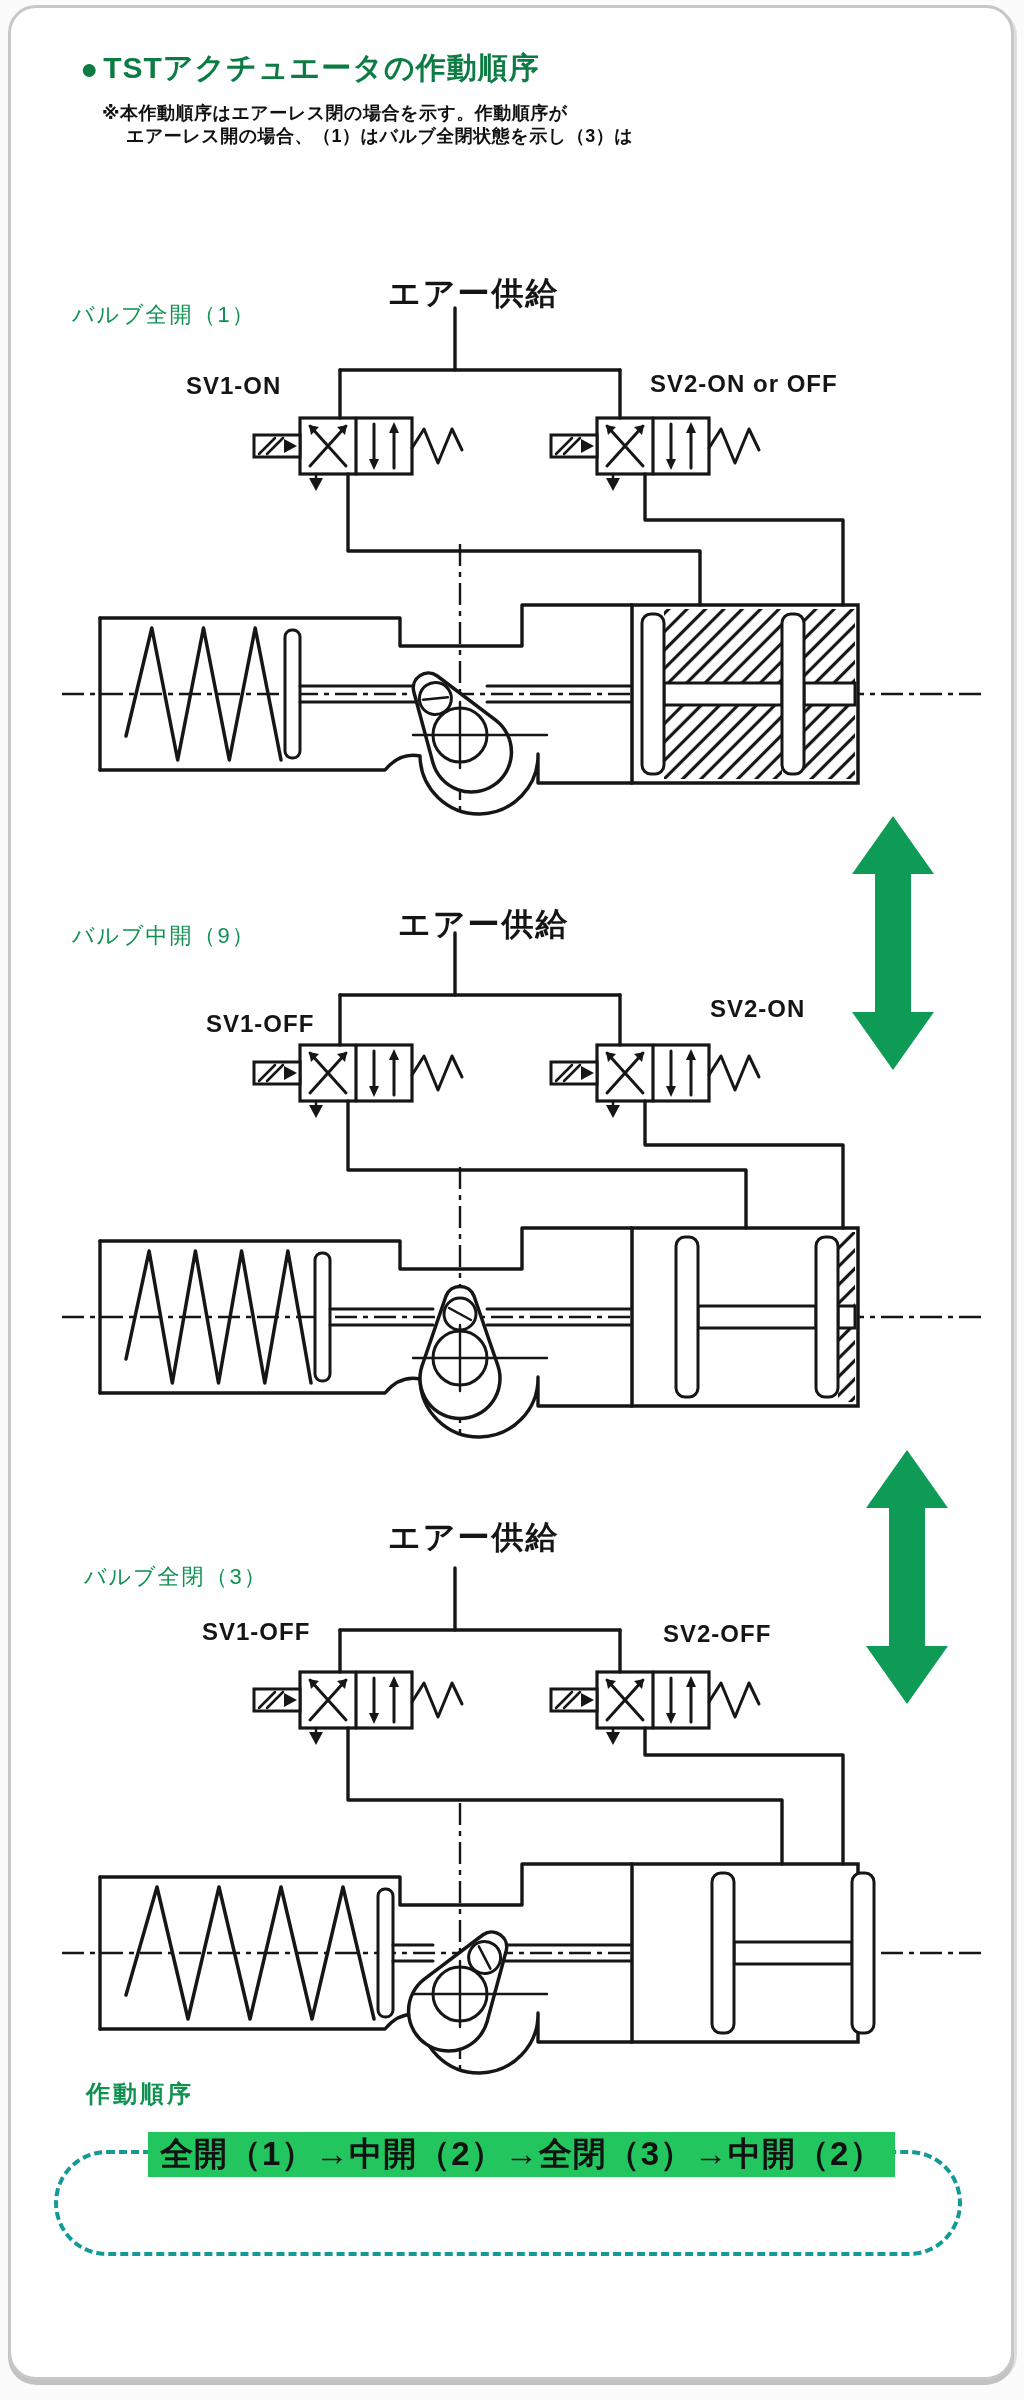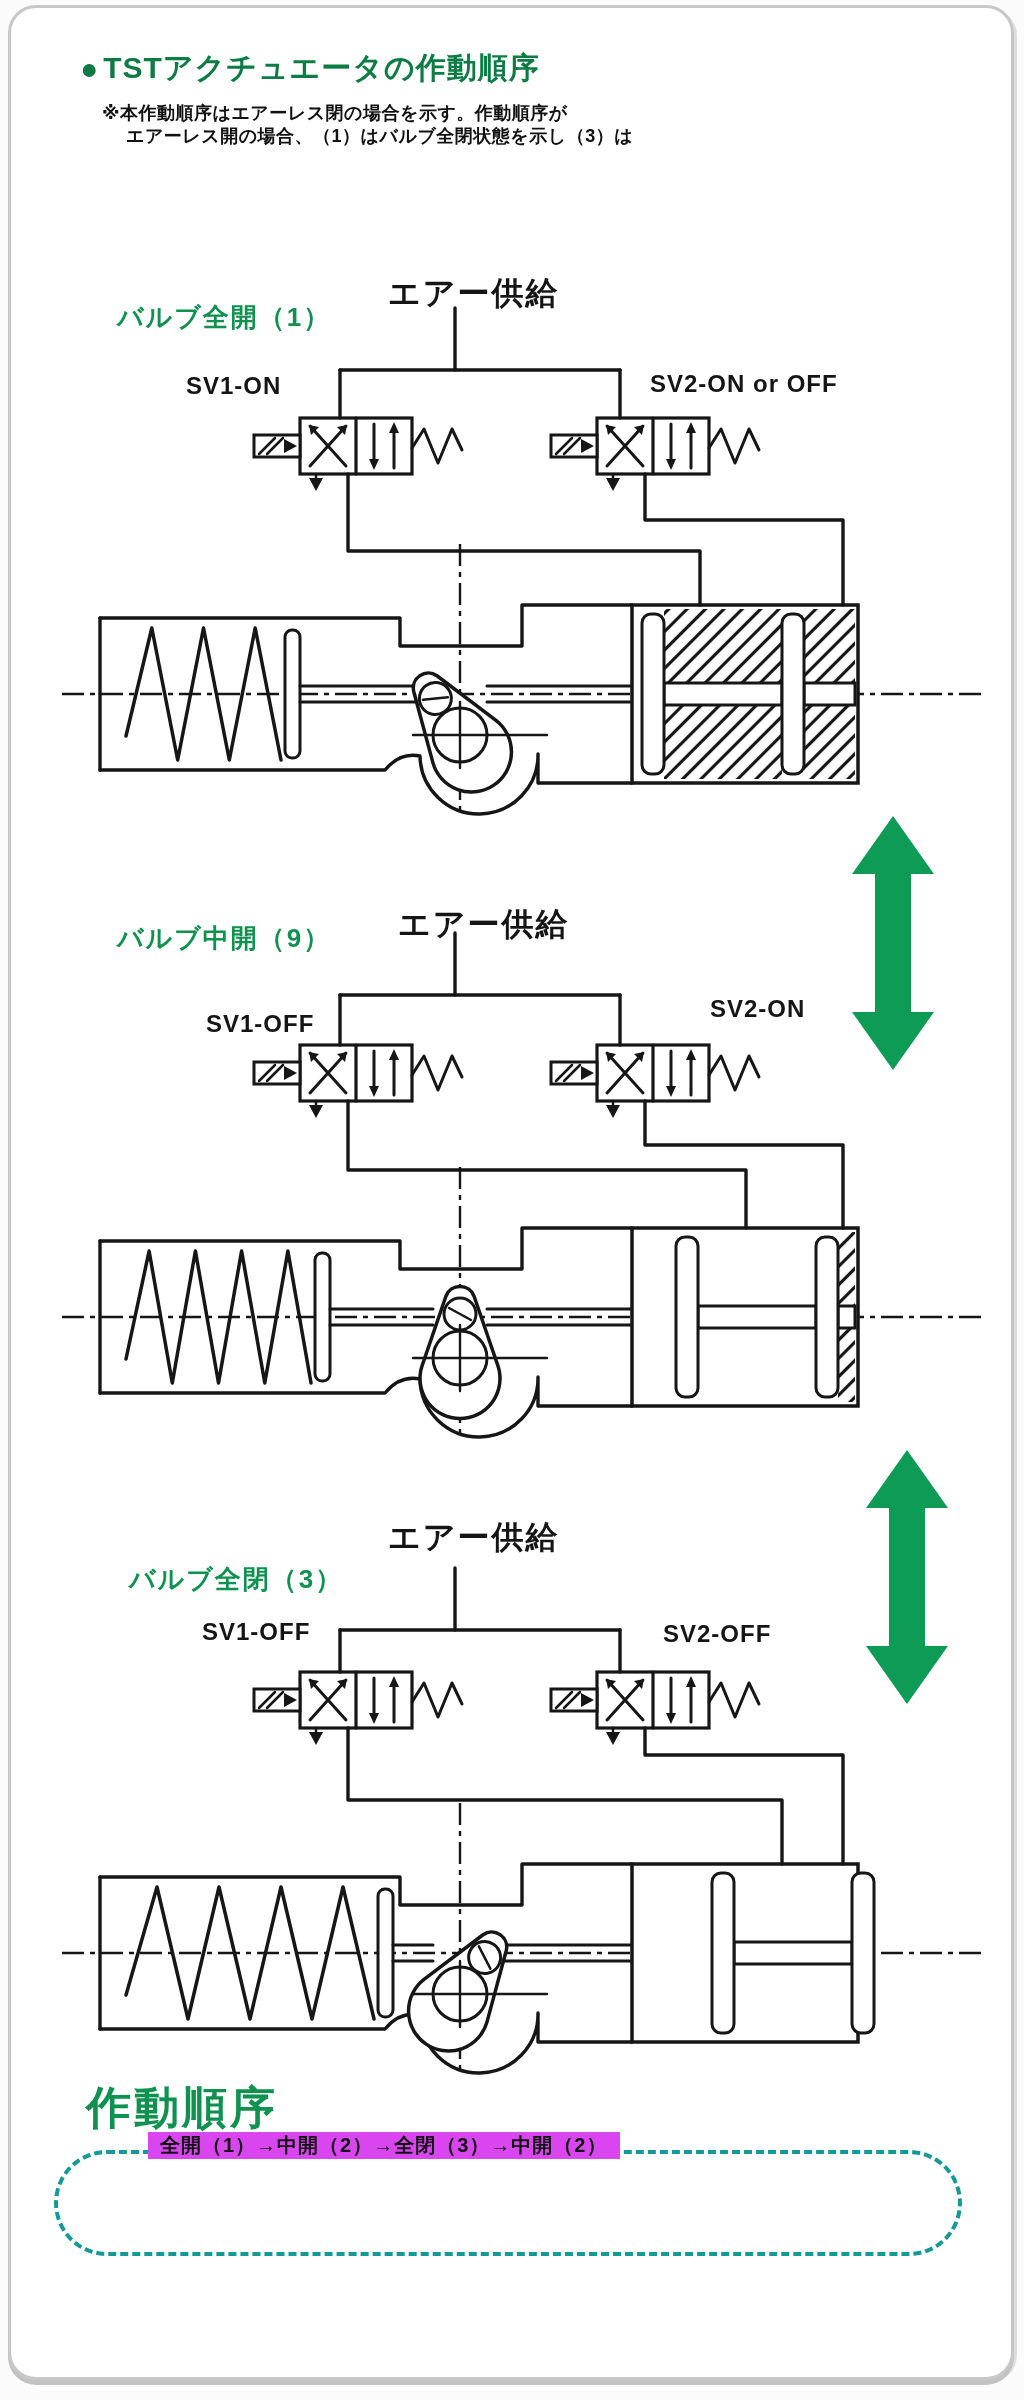--- a/index.html
+++ b/index.html
@@ -13,26 +13,26 @@
   body{font-family:"Liberation Sans","DejaVu Sans",sans-serif;background:#fff;}
   .page{position:relative;width:1024px;height:2400px;background:#fbfbfb;overflow:hidden;}
   .frame{position:absolute;left:8px;top:5px;right:10px;bottom:20px;background:#fff;
          border:3px solid #c7c7c7;border-radius:28px;box-shadow:0 5px 0 0 #c2c2c2, 3px 3px 0 0 #dedede;}
   .abs{position:absolute;}
   .hdr{left:80px;top:48px;display:flex;align-items:center;gap:5px;color:var(--heading-green);}
   .hdr .bullet{font-size:30px;line-height:1;}
   .hdr .ttl{font-size:30px;font-weight:800;letter-spacing:1px;}
   .note{left:102px;top:102px;font-size:18px;font-weight:700;color:#111;line-height:1.3;letter-spacing:0.5px;}
   .note .ind{padding-left:24px;}
-  .sec-label{font-size:26px;font-weight:700;color:var(--label-green);letter-spacing:2px;margin-left:45px;}
+  .sec-label{font-size:22px;font-weight:400;color:var(--label-green);letter-spacing:2px;}
   .air-label{font-size:32px;font-weight:700;color:#151515;letter-spacing:2px;}
   .sv-label{font-size:24px;font-weight:800;color:#151515;letter-spacing:1px;}
-  .ft-title{left:86px;top:2078px;font-size:45px;font-weight:800;color:var(--label-green);letter-spacing:3px;}
+  .ft-title{left:86px;top:2078px;font-size:24px;font-weight:800;color:var(--label-green);letter-spacing:3px;}
   .seq-box{left:54px;top:2150px;width:908px;height:106px;border:4px dashed var(--dash-teal);border-radius:56px;}
-  .seq-text{left:148px;top:2132px;font-size:20px;font-weight:800;color:#111;background:#d946ef;
+  .seq-text{left:148px;top:2132px;font-size:33px;font-weight:800;color:#111;background:#22c55e;
             padding:0 12px;letter-spacing:1px;}
   svg.diagram{position:absolute;left:0;}
   .tr-arrow{position:absolute;width:90px;height:258px;}
 </style>
 </head>
 <body>
 
 <div class="page">
   <div class="frame"></div>
 

